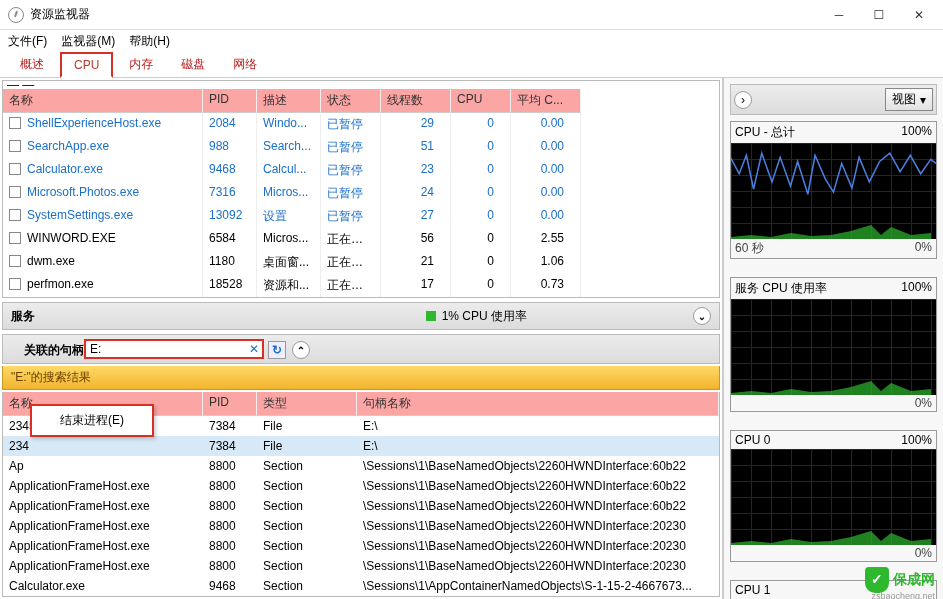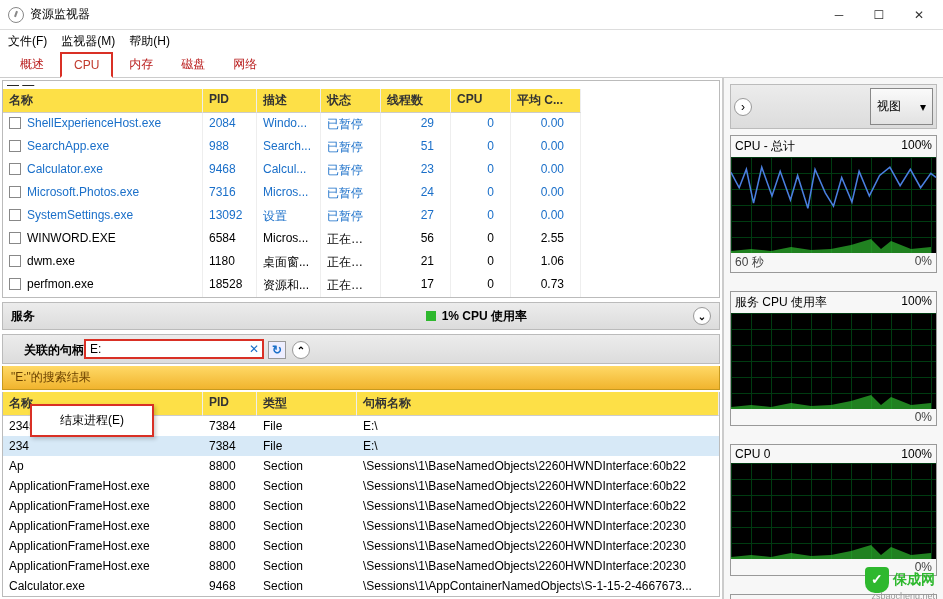--- a/index.html
+++ b/index.html
@@ -14,38 +14,38 @@
 .tabbar{height:26px;display:flex;align-items:center;border-bottom:1px solid #ccc;padding:0 8px;gap:4px}
 .tab{padding:4px 12px;color:#b91c1c}
 .tab.active{color:#c0392b;border:2px solid #d93025;border-bottom:2px solid #fff;background:#fff;margin-bottom:-1px}
 .main{display:flex;height:calc(599px - 30px - 22px - 26px)}
 .left{flex:1;display:flex;flex-direction:column;border-right:1px solid #ccc;overflow:hidden}
 .right{width:220px;padding:6px;background:#f7f7f7;border-left:1px solid #ccc;overflow:hidden}
 .panel{border:1px solid #bbb;margin:2px}
 .panel-stub{height:8px;display:flex;align-items:center;padding:0 4px}
 .grid{display:grid}
 .th,.td{padding:3px 6px;border-right:1px solid #eee;white-space:nowrap;overflow:hidden;text-overflow:ellipsis}
-.th{color:#333;font-weight:700;border-bottom:1px solid #ccc;background:#fde047}
+.th{color:#333;font-weight:400;border-bottom:1px solid #ccc;background:#fca5a5}
 .blue{color:#1a6fc9}
 .chk{display:inline-block;width:12px;height:12px;border:1px solid #888;margin-right:6px;vertical-align:-2px}
 .section-header{background:linear-gradient(#ececec,#dcdcdc);border:1px solid #bbb;display:flex;align-items:center;padding:4px 8px;margin:2px;font-weight:700}
 .section-header .spacer{flex:1}
 .green-led{width:10px;height:10px;background:#2eb82e;margin-right:6px}
 .collapse-btn{width:18px;height:18px;border:1px solid #999;border-radius:50%;background:#fff;display:flex;align-items:center;justify-content:center;font-size:10px;margin-left:6px}
 .handles-header{display:flex;align-items:flex-end;margin:2px;border:1px solid #bbb;background:linear-gradient(#ececec,#dcdcdc);padding:4px 21px;font-weight:700}
 .search-box{display:flex;align-items:center;border:2px solid #d93025;background:#fff;padding:1px 4px;width:180px;font-weight:400}
 .search-box input{border:none;outline:none;flex:1;font-size:12px}
 .clear-x{color:#1a6fc9;padding:0 4px;cursor:pointer}
 .refresh-btn{width:18px;height:18px;border:1px solid #999;background:#eef;display:flex;align-items:center;justify-content:center;color:#1a6fc9;margin-left:4px}
 .results-bar{background:linear-gradient(#ffd966,#f1b42e);color:#6b4200;padding:3px 8px;margin:0 2px;border:1px solid #c79a1f;border-top:none;font-size:12px}
 .handles-grid .td{border-right:none}
 .context-menu{position:absolute;left:30px;top:404px;background:#fff;border:2px solid #d93025;padding:6px 28px 6px 28px;box-shadow:2px 2px 4px rgba(0,0,0,.2);z-index:10}
 .right-top{display:flex;align-items:center;border:1px solid #bbb;background:linear-gradient(#ececec,#dcdcdc);padding:3px;margin-bottom:6px}
 .right-top .expand{width:18px;height:18px;border:1px solid #999;border-radius:50%;background:#fff;display:flex;align-items:center;justify-content:center}
-.view-dd{border:1px solid #888;background:linear-gradient(#fafafa,#e2e2e2);padding:9px 6px;display:flex;align-items:center;gap:19px;margin-left:auto}
+.view-dd{border:1px solid #888;background:linear-gradient(#fafafa,#e2e2e2);padding:2px 6px;display:flex;align-items:center;gap:4px;margin-left:auto}
 .graph-box{border:1px solid #999;margin-bottom:18px}
 .graph-title{display:flex;justify-content:space-between;padding:2px 4px;font-size:11px}
 .graph-canvas{height:96px;background:#000;position:relative;overflow:hidden}
 .grid-lines{position:absolute;inset:0;background-image:linear-gradient(#0a3 1px,transparent 1px),linear-gradient(90deg,#0a3 1px,transparent 1px);background-size:20px 16px;opacity:.35}
 .graph-line-blue{position:absolute;inset:0}
 .graph-line-green{position:absolute;bottom:0;left:0;right:0;height:18px}
 .bottom-scale{display:flex;justify-content:space-between;padding:1px 4px;font-size:11px;color:#444}
 .watermark{position:absolute;right:8px;bottom:6px;display:flex;align-items:center;gap:4px;z-index:50}
 .watermark .shield{width:24px;height:26px;background:#2eb82e;border-radius:4px 4px 10px 10px;position:relative}
 .watermark .shield::after{content:"✓";color:#fff;position:absolute;left:6px;top:4px;font-size:14px;font-weight:700}
@@ -149,21 +149,21 @@
           <div class="td num">17</div>
           <div class="td num">0</div>
           <div class="td num">0.73</div>
         </div>
     </div>
 
     <div class="section-header">
       <span>服务</span>
       <span class="spacer"></span>
       <span class="green-led"></span>
-      <span style="font-weight:700">1% CPU 使用率</span>
+      <span style="font-weight:400">1% CPU 使用率</span>
       <span style="width:160px"></span>
       <div class="collapse-btn">⌄</div>
     </div>
 
     <div class="handles-header">
       <span>关联的句柄</span>
       <span class="spacer"></span>
       <div class="search-box">
         <input value="E:" style="">
         <span class="clear-x">✕</span>

